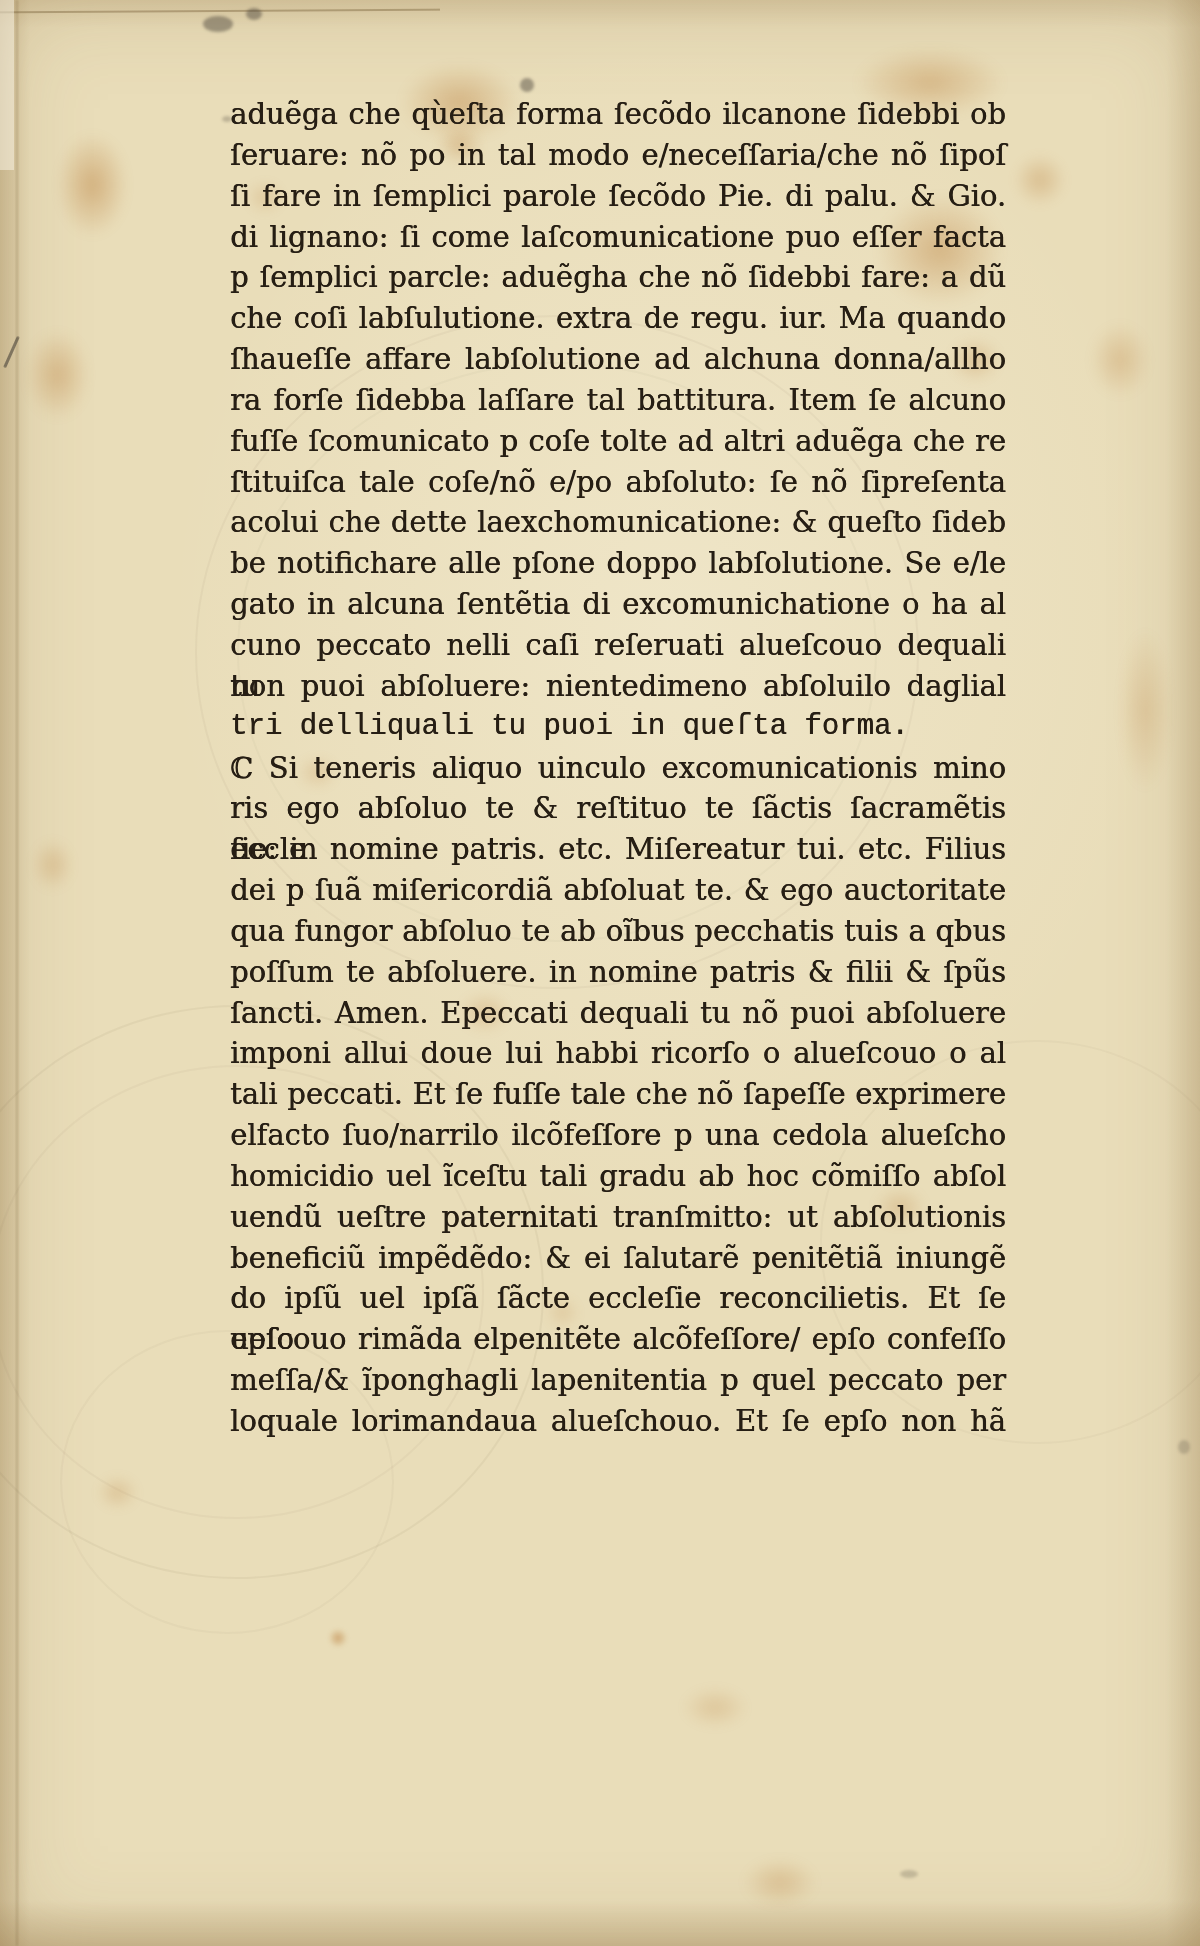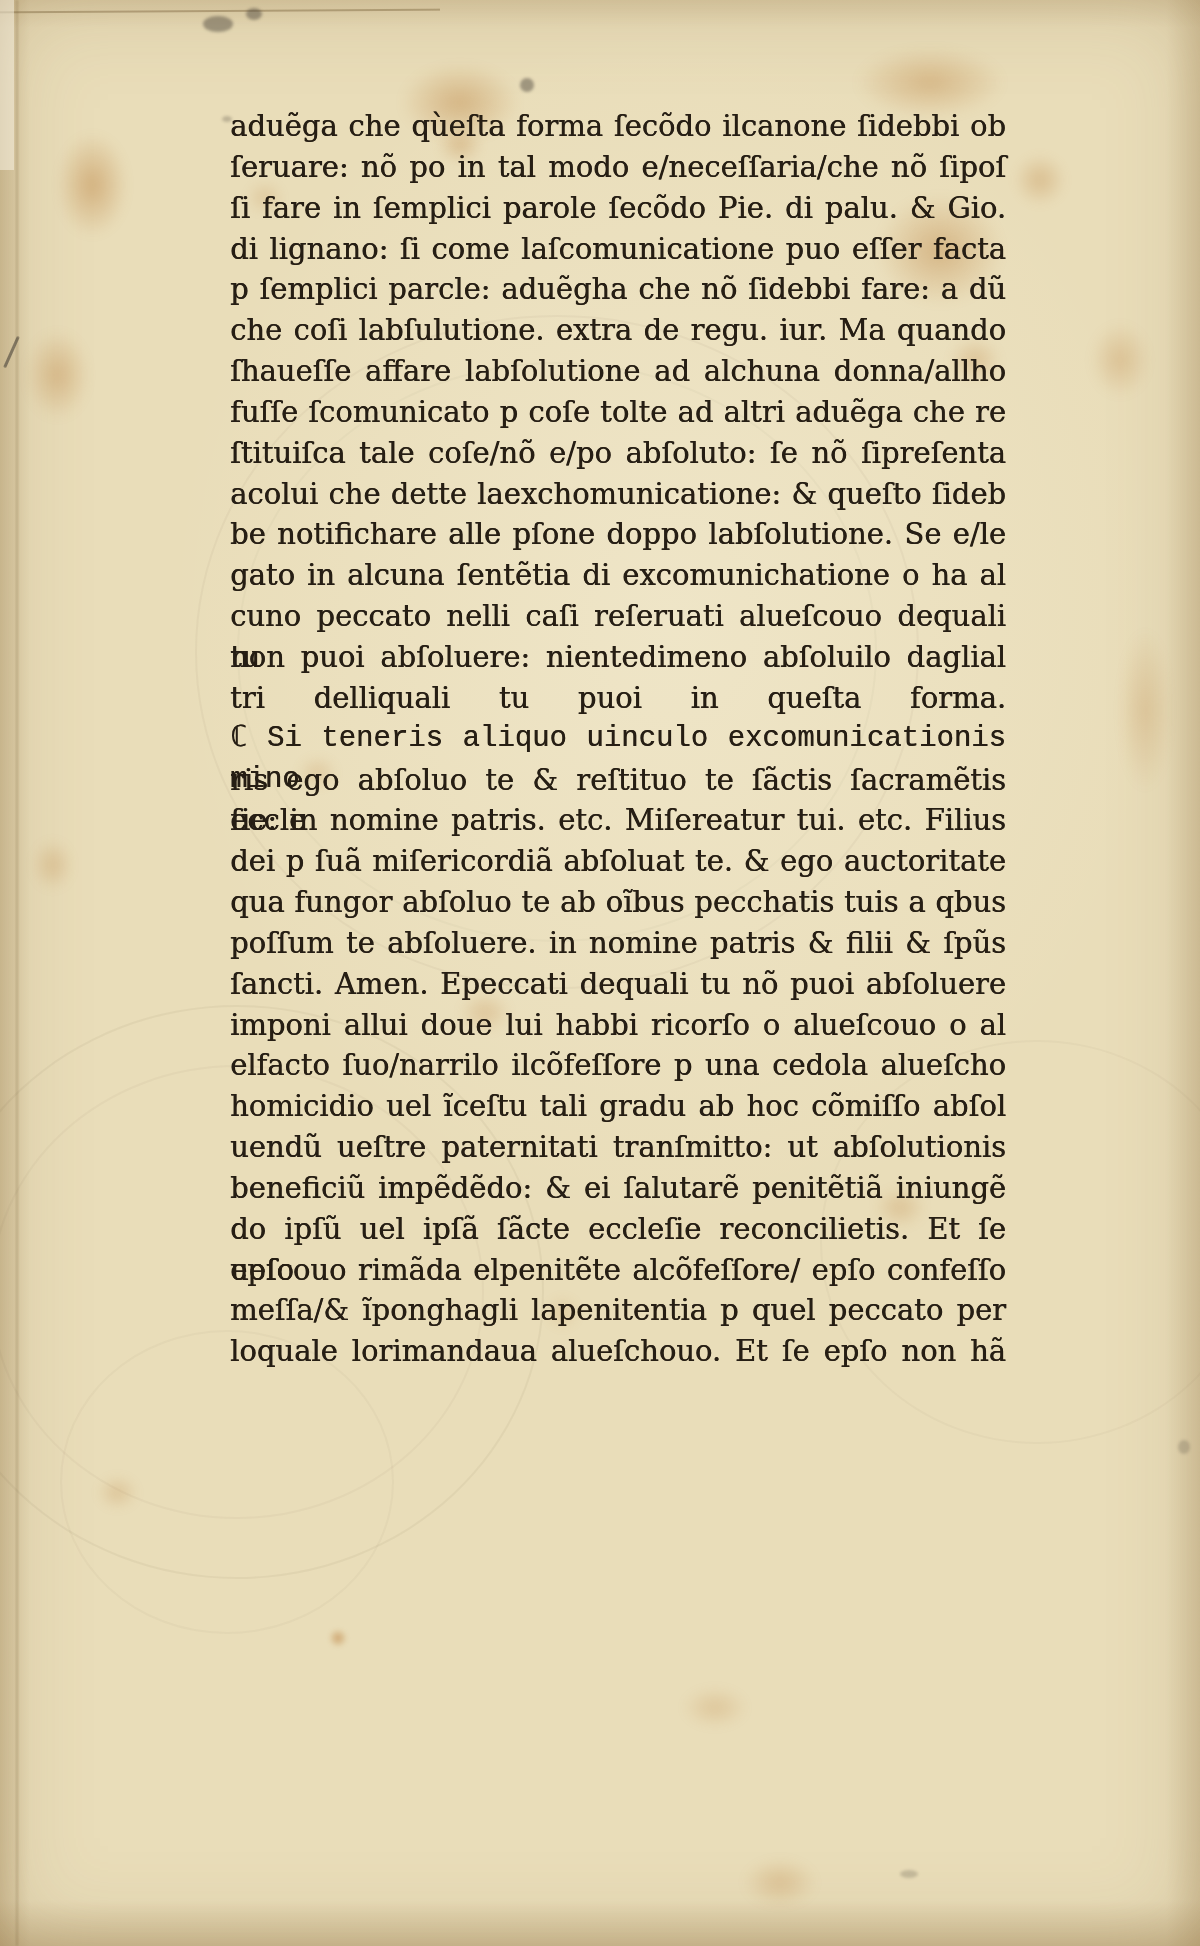--- a/index.html
+++ b/index.html
@@ -24,21 +24,21 @@
       radial-gradient(60% 45% at 56% 32%, rgba(252,248,232,0.30), rgba(252,248,232,0) 70%),
       linear-gradient(180deg, rgba(160,130,80,0.18), rgba(160,130,80,0) 28px),
       linear-gradient(0deg, rgba(150,120,70,0.32), rgba(150,120,70,0) 46px),
       linear-gradient(90deg, rgba(150,120,70,0.28), rgba(150,120,70,0) 30px),
       linear-gradient(270deg, rgba(150,120,70,0.22), rgba(150,120,70,0) 34px);
     box-shadow: inset 0 0 90px rgba(130,100,55,0.25);
   }
   .textblock {
     position: absolute;
     left: 230px;
-    top: 106px;
+    top: 94px;
     width: 776px;
     font-family: "DejaVu Serif", "Liberation Serif", serif;
     font-size: 29px;
     line-height: 40.85px;
     color: var(--ink, #261e14);
     text-shadow: 0.4px 0 0 currentColor;
   }
   .line {
     text-align: justify;
     text-align-last: justify;
@@ -185,36 +185,38 @@
     <div class="pen"></div>
 
     <div class="textblock">
         <div class="line">aduẽga che qùeſta forma ſecõdo ilcanone ſidebbi ob</div>
         <div class="line">ſeruare: nõ po in tal modo e/neceſſaria/che nõ ſipoſ</div>
         <div class="line">ſi fare in ſemplici parole ſecõdo Pie. di palu. &amp; Gio.</div>
         <div class="line">di lignano: ſi come laſcomunicatione puo eſſer facta</div>
         <div class="line">p ſemplici parcle: aduẽgha che nõ ſidebbi fare: a dũ</div>
         <div class="line">che coſi labſulutione. extra de regu. iur. Ma quando</div>
         <div class="line">ſhaueſſe affare labſolutione ad alchuna donna/allho</div>
+        <div class="line">ra forſe ſidebba laſſare tal battitura. Item ſe alcuno</div>
         <div class="line">fuſſe ſcomunicato p coſe tolte ad altri aduẽga che re</div>
         <div class="line">ſtituiſca tale coſe/nõ e/po abſoluto: ſe nõ ſipreſenta</div>
         <div class="line">acolui che dette laexchomunicatione: &amp; queſto ſideb</div>
         <div class="line">be notifichare alle pſone doppo labſolutione. Se e/le</div>
         <div class="line">gato in alcuna ſentẽtia di excomunichatione o ha al</div>
         <div class="line">cuno peccato nelli caſi reſeruati alueſcouo dequali tu</div>
         <div class="line">non puoi abſoluere: nientedimeno abſoluilo daglial</div>
         <div class="line">tri delliquali tu puoi in queſta forma.</div>
         <div class="line">ℂ Si teneris aliquo uinculo excomunicationis mino</div>
         <div class="line">ris ego abſoluo te &amp; reſtituo te ſãctis ſacramẽtis eccle</div>
         <div class="line">ſie: in nomine patris. etc. Miſereatur tui. etc. Filius</div>
         <div class="line">dei p ſuã miſericordiã abſoluat te. &amp; ego auctoritate</div>
         <div class="line">qua fungor abſoluo te ab oĩbus pecchatis tuis a qbus</div>
         <div class="line">poſſum te abſoluere. in nomine patris &amp; filii &amp; ſpũs</div>
         <div class="line">ſancti. Amen. Epeccati dequali tu nõ puoi abſoluere</div>
         <div class="line">imponi allui doue lui habbi ricorſo o alueſcouo o al</div>
+        <div class="line">tali peccati. Et ſe fuſſe tale che nõ ſapeſſe exprimere</div>
         <div class="line">elfacto ſuo/narrilo ilcõfeſſore p una cedola alueſcho</div>
         <div class="line">homicidio uel ĩceſtu tali gradu ab hoc cõmiſſo abſol</div>
         <div class="line">uendũ ueſtre paternitati tranſmitto: ut abſolutionis</div>
         <div class="line">beneficiũ impẽdẽdo: &amp; ei ſalutarẽ penitẽtiã iniungẽ</div>
         <div class="line">do ipſũ uel ipſã ſãcte eccleſie reconcilietis. Et ſe epſo</div>
         <div class="line">ueſcouo rimãda elpenitẽte alcõfeſſore/ epſo confeſſo</div>
         <div class="line">meſſa/&amp; ĩponghagli lapenitentia p quel peccato per</div>
         <div class="line">loquale lorimandaua alueſchouo. Et ſe epſo non hã</div>
       </div>
 

